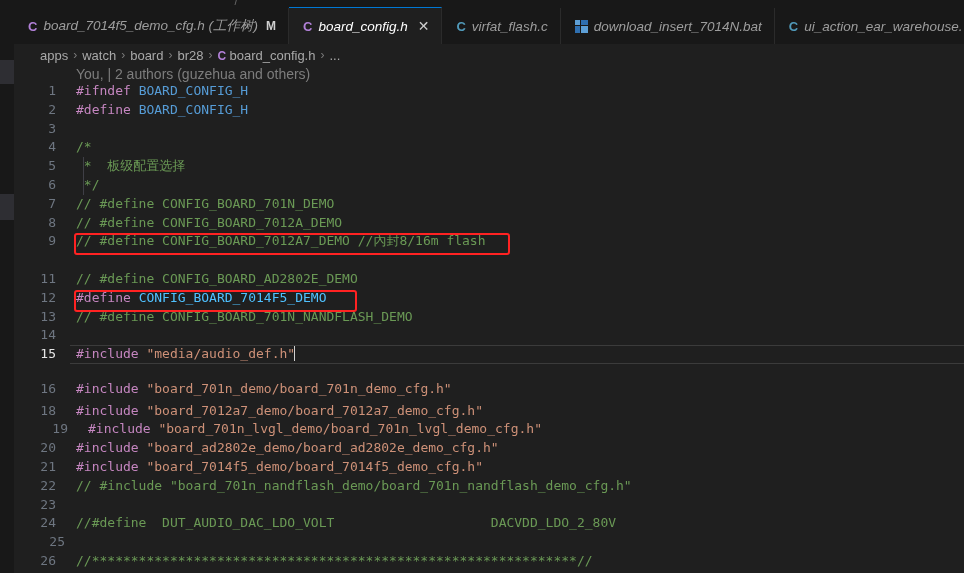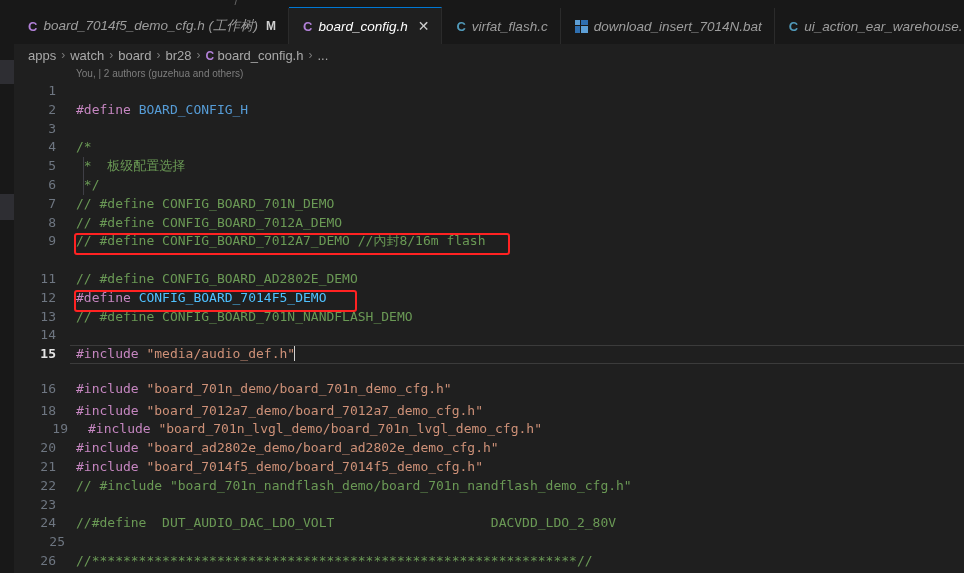--- a/index.html
+++ b/index.html
@@ -127,36 +127,36 @@
   .ficon.bat i:nth-child(2){ left:6px; top:0; width:7px; height:5px; background:#2f6fb0;}
   .ficon.bat i:nth-child(3){ left:0; top:6px; width:5px; height:7px; background:#2f6fb0;}
   .ficon.bat i:nth-child(4){ left:6px; top:6px; width:7px; height:7px; background:#5d9fd6;}
 
   
   .breadcrumbs {
     height: 22px;
     background: #1f1f1f;
     display: flex;
     align-items: center;
-    padding-left: 28px;
+    padding-left: 40px;
     font-size: 13px;
     color: #a9a9a9;
     gap: 5px;
     flex: 0 0 auto;
   }
   .breadcrumbs .sep { color: #7a7a7a; font-size: 12px; }
   .breadcrumbs .crumb { cursor: pointer; }
   .breadcrumbs .crumb-icon { color: #b180d7; font-weight: bold; font-size: 12px; }
 
   
   .blameline {
     height: 16px;
     background: #1f1f1f;
     padding-left: 76px;
-    font-size: 10px;
+    font-size: 14px;
     color: #7d7d7d;
     flex: 0 0 auto;
     line-height: 16px;
   }
 
   
   .editor {
     position: relative;
     flex: 1 1 auto;
     background: #1f1f1f;
@@ -173,21 +173,21 @@
   }
   .ln {
     position: absolute;
     left: 0;
     width: 56px;
     text-align: right;
     color: #6e7681;
     font-family: "DejaVu Sans Mono", monospace;
     font-size: 13px;
   }
-  .code-line.active .ln { color: #e6e6e6; font-weight: bold; }
+  .code-line.active .ln { color: #e6e6e6; font-weight: normal; }
   .txt {
     position: absolute;
     left: 76px;
     color: #cccccc;
     white-space: pre;
   }
   .code-line.active .hl {
     position: absolute;
     left: 70px;
     right: 0;
@@ -286,21 +286,21 @@
       <span class="crumb"><span>br28</span></span>
       <span class="sep">›</span>
       <span class="crumb"><span class="crumb-icon">C </span><span>board_config.h</span></span>
       <span class="sep">›</span>
       <span class="crumb"><span>...</span></span>
     </div>
 
   <div class="blameline">You, | 2 authors (guzehua and others)</div>
 
   <div class="editor" id="editor-host">
-      <div class="code-line" style="top: 0px; position: absolute; left: 0px; right: 0px;"><span class="ln">1</span></div>
+      <div class="code-line" style="top: 0px; position: absolute; left: 0px; right: 0px;"><span class="ln">1</span><span class="txt"><span class="t-pre">#ifndef </span><span class="t-macro">BOARD_CONFIG_H</span></span></div>
       <div class="code-line" style="top: 18.8px; position: absolute; left: 0px; right: 0px;"><span class="ln">2</span><span class="txt"><span class="t-pre">#define </span><span class="t-macro">BOARD_CONFIG_H</span></span></div>
       <div class="code-line" style="top: 37.6px; position: absolute; left: 0px; right: 0px;"><span class="ln">3</span><span class="txt"></span></div>
       <div class="code-line" style="top: 56.4px; position: absolute; left: 0px; right: 0px;"><span class="ln">4</span><span class="txt"><span class="t-cmt">/*</span></span></div>
       <div class="code-line" style="top: 75.2px; position: absolute; left: 0px; right: 0px;"><span class="ln">5</span><div class="indent-guide"></div><span class="txt"><span class="t-cmt"> *  </span><span class="t-cmt-cn">板级配置选择</span></span></div>
       <div class="code-line" style="top: 94px; position: absolute; left: 0px; right: 0px;"><span class="ln">6</span><div class="indent-guide"></div><span class="txt"><span class="t-cmt"> */</span></span></div>
       <div class="code-line" style="top: 112.8px; position: absolute; left: 0px; right: 0px;"><span class="ln">7</span><span class="txt"><span class="t-cmt">// #define CONFIG_BOARD_701N_DEMO</span></span></div>
       <div class="code-line" style="top: 131.6px; position: absolute; left: 0px; right: 0px;"><span class="ln">8</span><span class="txt"><span class="t-cmt">// #define CONFIG_BOARD_7012A_DEMO</span></span></div>
       <div class="code-line" style="top: 150.4px; position: absolute; left: 0px; right: 0px;"><span class="ln">9</span><span class="txt"><span class="t-cmt">// #define CONFIG_BOARD_7012A7_DEMO //</span><span class="t-cmt-cn">內封</span><span class="t-cmt">8/16m flash</span></span></div>
       <div class="code-line" style="top: 188px; position: absolute; left: 0px; right: 0px;"><span class="ln">11</span><span class="txt"><span class="t-cmt">// #define CONFIG_BOARD_AD2802E_DEMO</span></span></div>
       <div class="code-line" style="top: 206.8px; position: absolute; left: 0px; right: 0px;"><span class="ln">12</span><span class="txt"><span class="t-pre">#define </span><span class="t-const">CONFIG_BOARD_7014F5_DEMO</span></span></div>

